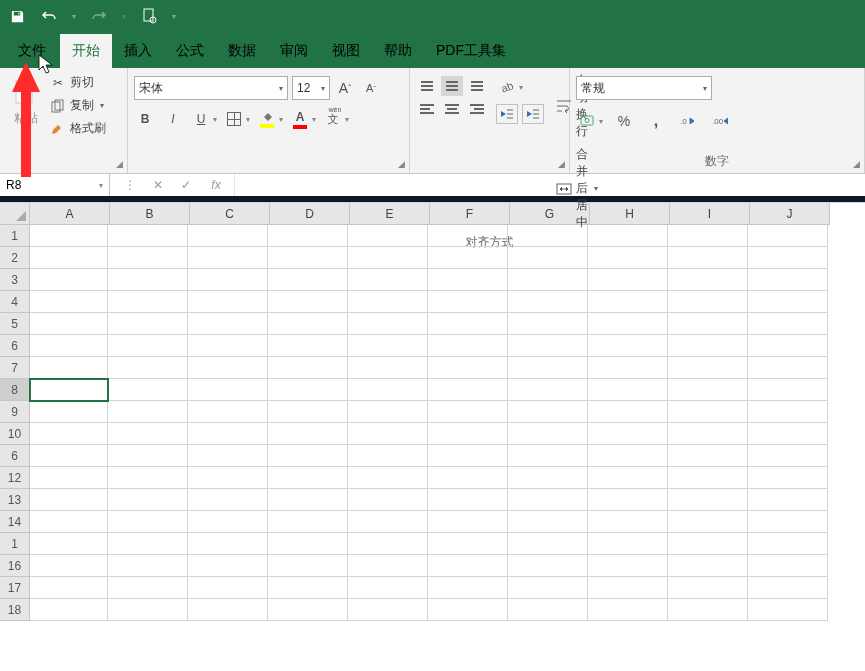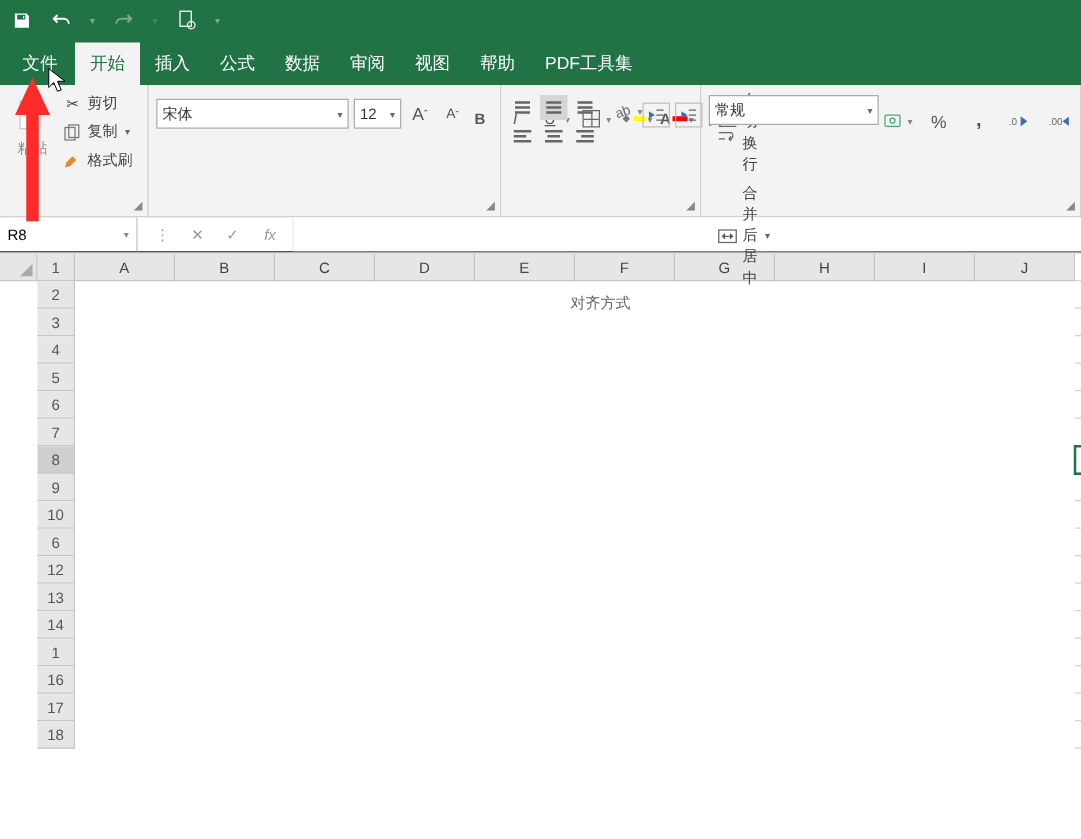--- a/index.html
+++ b/index.html
@@ -6,21 +6,21 @@
 body { width: 865px; height: 671px; background: #fff; overflow: hidden; font-size: 12px; }
 
 
 .titlebar { height: 32px; background: #217346; display: flex; align-items: center; padding: 0 8px; gap: 14px; }
 .titlebar .qat-btn { color: #fff; width: 18px; height: 18px; display: flex; align-items: center; justify-content: center; cursor: pointer; }
 .titlebar .sep { color: rgba(255,255,255,0.4); font-size: 8px; }
 .disabled-qat { opacity: 0.4; }
 
 
 .tabs { height: 36px; background: #217346; display: flex; align-items: flex-end; padding-left: 4px; position: relative; }
-.tab { color: #ffffff; padding: 8px 12px; font-size: 14px; cursor: pointer; position: relative; }
+.tab { color: #000000; padding: 8px 12px; font-size: 14px; cursor: pointer; position: relative; }
 .tab.file { padding: 8px 14px; }
 .tab.active { background: #f3f3f3; color: #217346; }
 .tell-me { display: flex; align-items: center; gap: 6px; color: #fff; padding: 8px 10px; font-size: 13px; }
 .cursor-arrow { position: absolute; left: 38px; top: 22px; z-index: 10; pointer-events: none; }
 .red-arrow { position: absolute; left: 6px; top: 62px; pointer-events: none; z-index: 9; }
 
 
 .ribbon { height: 106px; background: #f3f3f3; border-bottom: 1px solid #c6c6c6; display: flex; }
 .group { border-right: 1px solid #d0d0d0; display: flex; flex-direction: column; justify-content: space-between; padding: 4px 6px 0; position: relative; }
 .group-title { text-align: center; font-size: 12px; color: #666; padding: 3px 0; }
@@ -71,21 +71,21 @@
 
 
 .number { flex: 1; }
 .num-combo { width: 136px; }
 .num-row2 { display:flex; gap:10px; margin-top: 10px; align-items:center; }
 
 
 .ico { width: 16px; height:16px; display:inline-flex; align-items:center; justify-content:center; }
 
 
-.fbar { height: 28px; border-bottom: 1px solid #0f172a; display:flex; align-items:center; background:#fff; }
+.fbar { height: 28px; border-bottom: 6px solid #0f172a; display:flex; align-items:center; background:#fff; }
 .name-box { width: 110px; border-right: 1px solid #c6c6c6; padding: 0 6px; display:flex; align-items:center; justify-content:space-between; height:100%; font-size:12px; }
 .name-box .drop { font-size:8px; color:#888; }
 .fbar-btns { display:flex; align-items:center; gap:0; padding: 0 6px; height:100%; border-right:1px solid #e6e6e6; }
 .fbar-btns .btn { width: 28px; color:#9a9a9a; }
 .fx { font-style: italic; color:#777; font-size: 12px; padding-left: 4px; }
 .formula-input { flex:1; height:100%; border:none; outline:none; padding: 0 6px; font-size:12px; }
 
 
 .sheet { display:flex; height: calc(671px - 32px - 36px - 106px - 28px); overflow:hidden; border-top:1px solid #d4d4d4; }
 .corner { width: 30px; height: 22px; background: #e6e6e6; border-right:1px solid #c6c6c6; border-bottom:1px solid #c6c6c6; position:relative; }
@@ -96,21 +96,21 @@
 .row-h { height: 22px; background:#e6e6e6; border-right:1px solid #c6c6c6; border-bottom:1px solid #c6c6c6; display:flex; align-items:center; justify-content:center; color:#555; font-size:12px; }
 .row-h.sel { background:#cfcfcf; }
 .cells { position: relative; }
 .cells-row { display:flex; }
 .cell { width:80px; height:22px; border-right:1px solid #d4d4d4; border-bottom:1px solid #d4d4d4; }
 .col-A { width: 78px; }
 .sel-cell { outline: 2px solid #217346; outline-offset: -1px; position: relative; z-index: 2; }
 
 
 svg { display:block; }
-.v-stack { display:flex; flex-direction:row; }
+.v-stack { display:flex; flex-direction:column; }
 </style>
 </head>
 <body>
 
 <div class="titlebar">
   <div class="qat-btn">
     <svg width="15" height="15" viewBox="0 0 16 16">
         <path fill="#fff" d="M2 2h10l2 2v10H2zM4 3v4h7V3zm5 1h1v2H9z"></path>
       </svg>
   </div>
@@ -369,20 +369,21 @@
             </svg>
         </div>
         <div class="btn">
           <svg width="16" height="12" viewBox="0 0 16 12">
               <text x="0" y="9" font-size="8" fill="#666">.00</text>
               <path stroke="#3b6db5" fill="#3b6db5" d="M16 3l-4 3 4 3z"></path>
             </svg>
         </div>
       </div>
     </div>
+    <div class="group-title">数字</div>
     <div class="group-launcher">◢</div>
   </div>
 </div>
 
 <div class="fbar">
   <div class="name-box">
     <span>R8</span>
     <span class="drop">▾</span>
   </div>
   <div class="fbar-btns">

